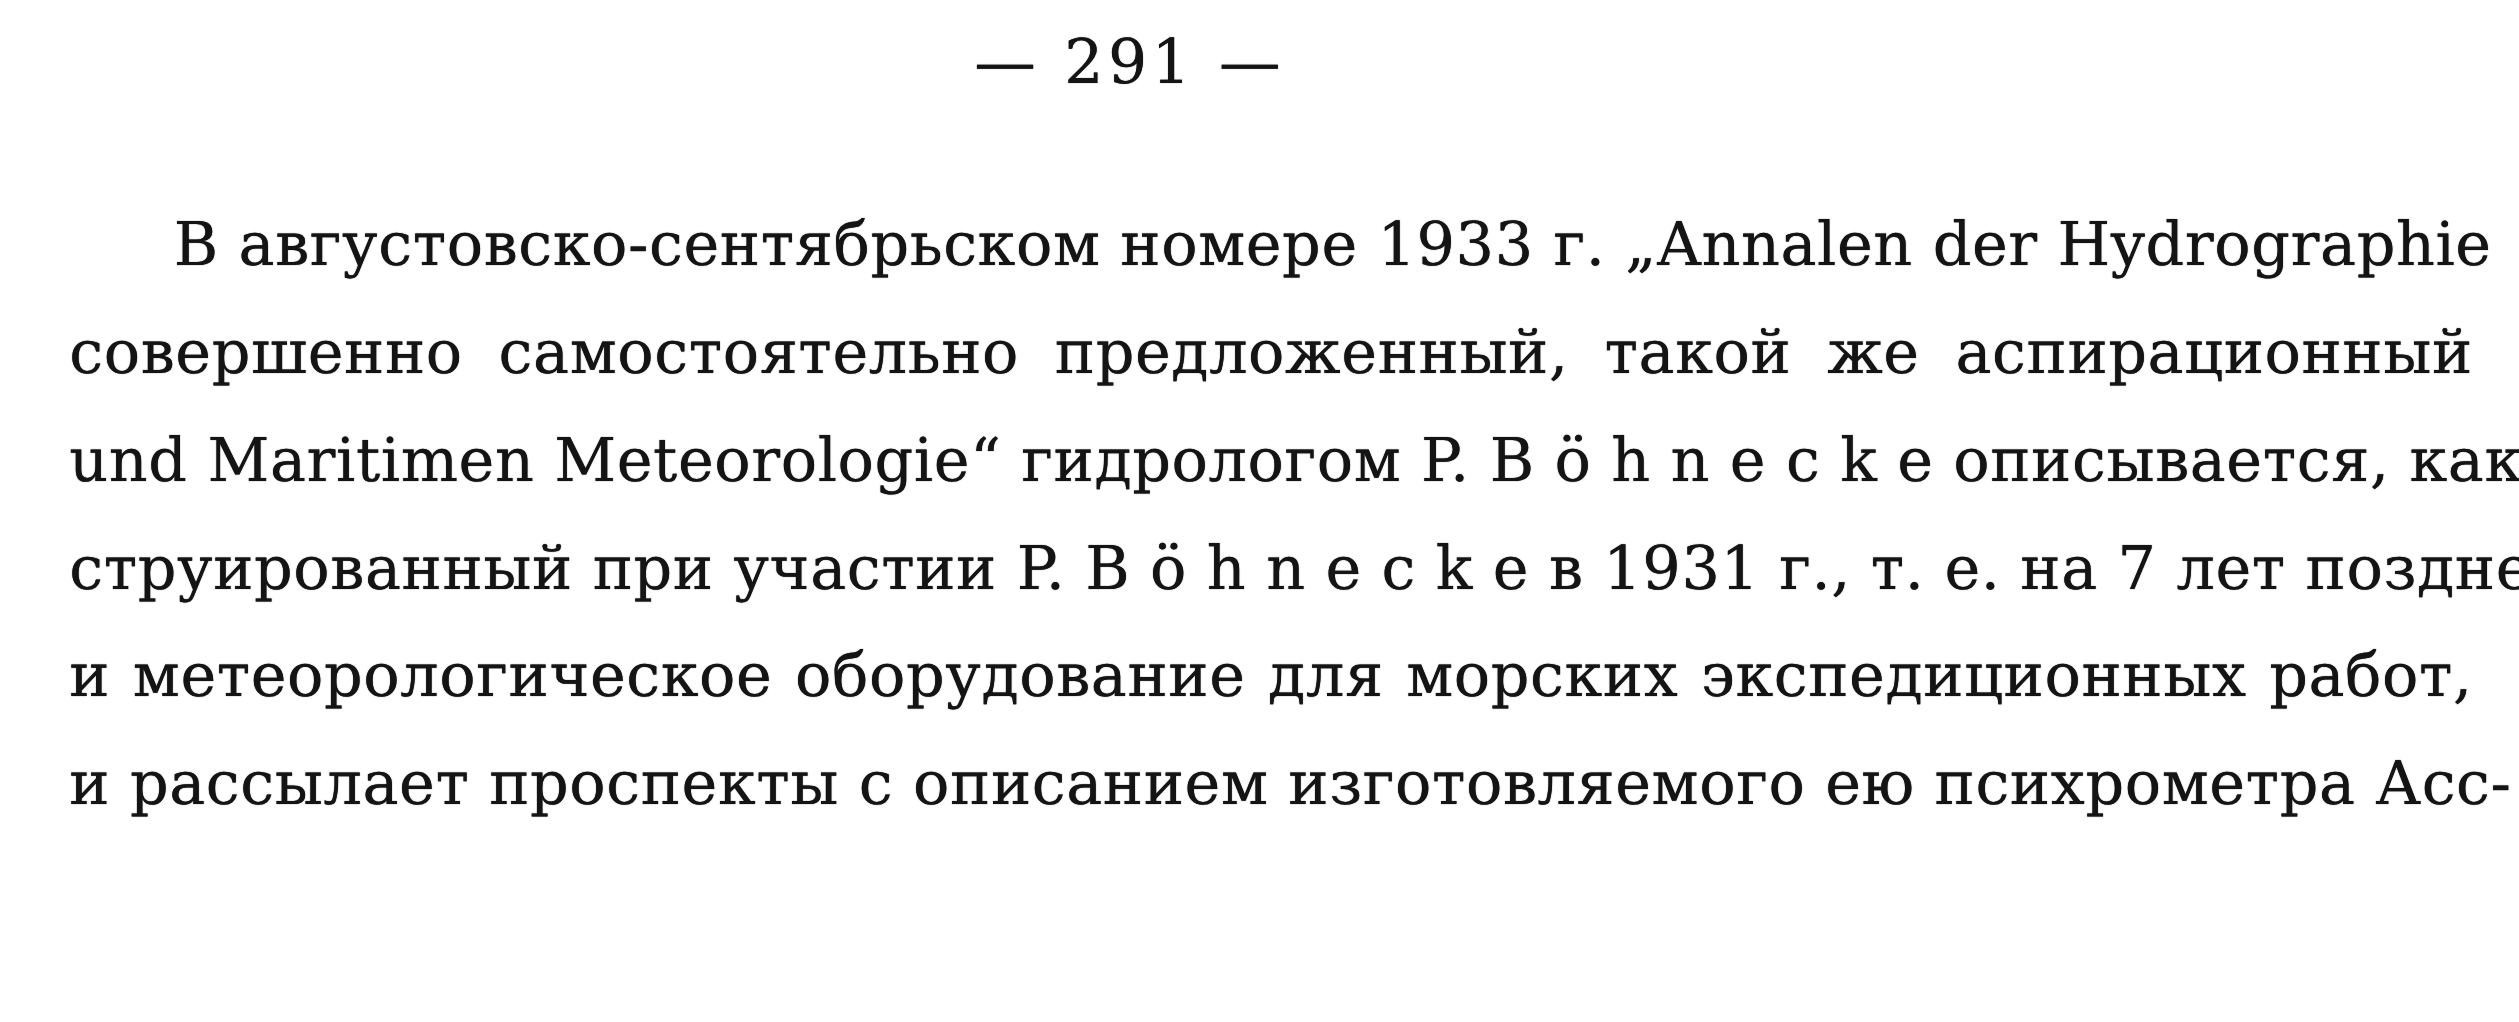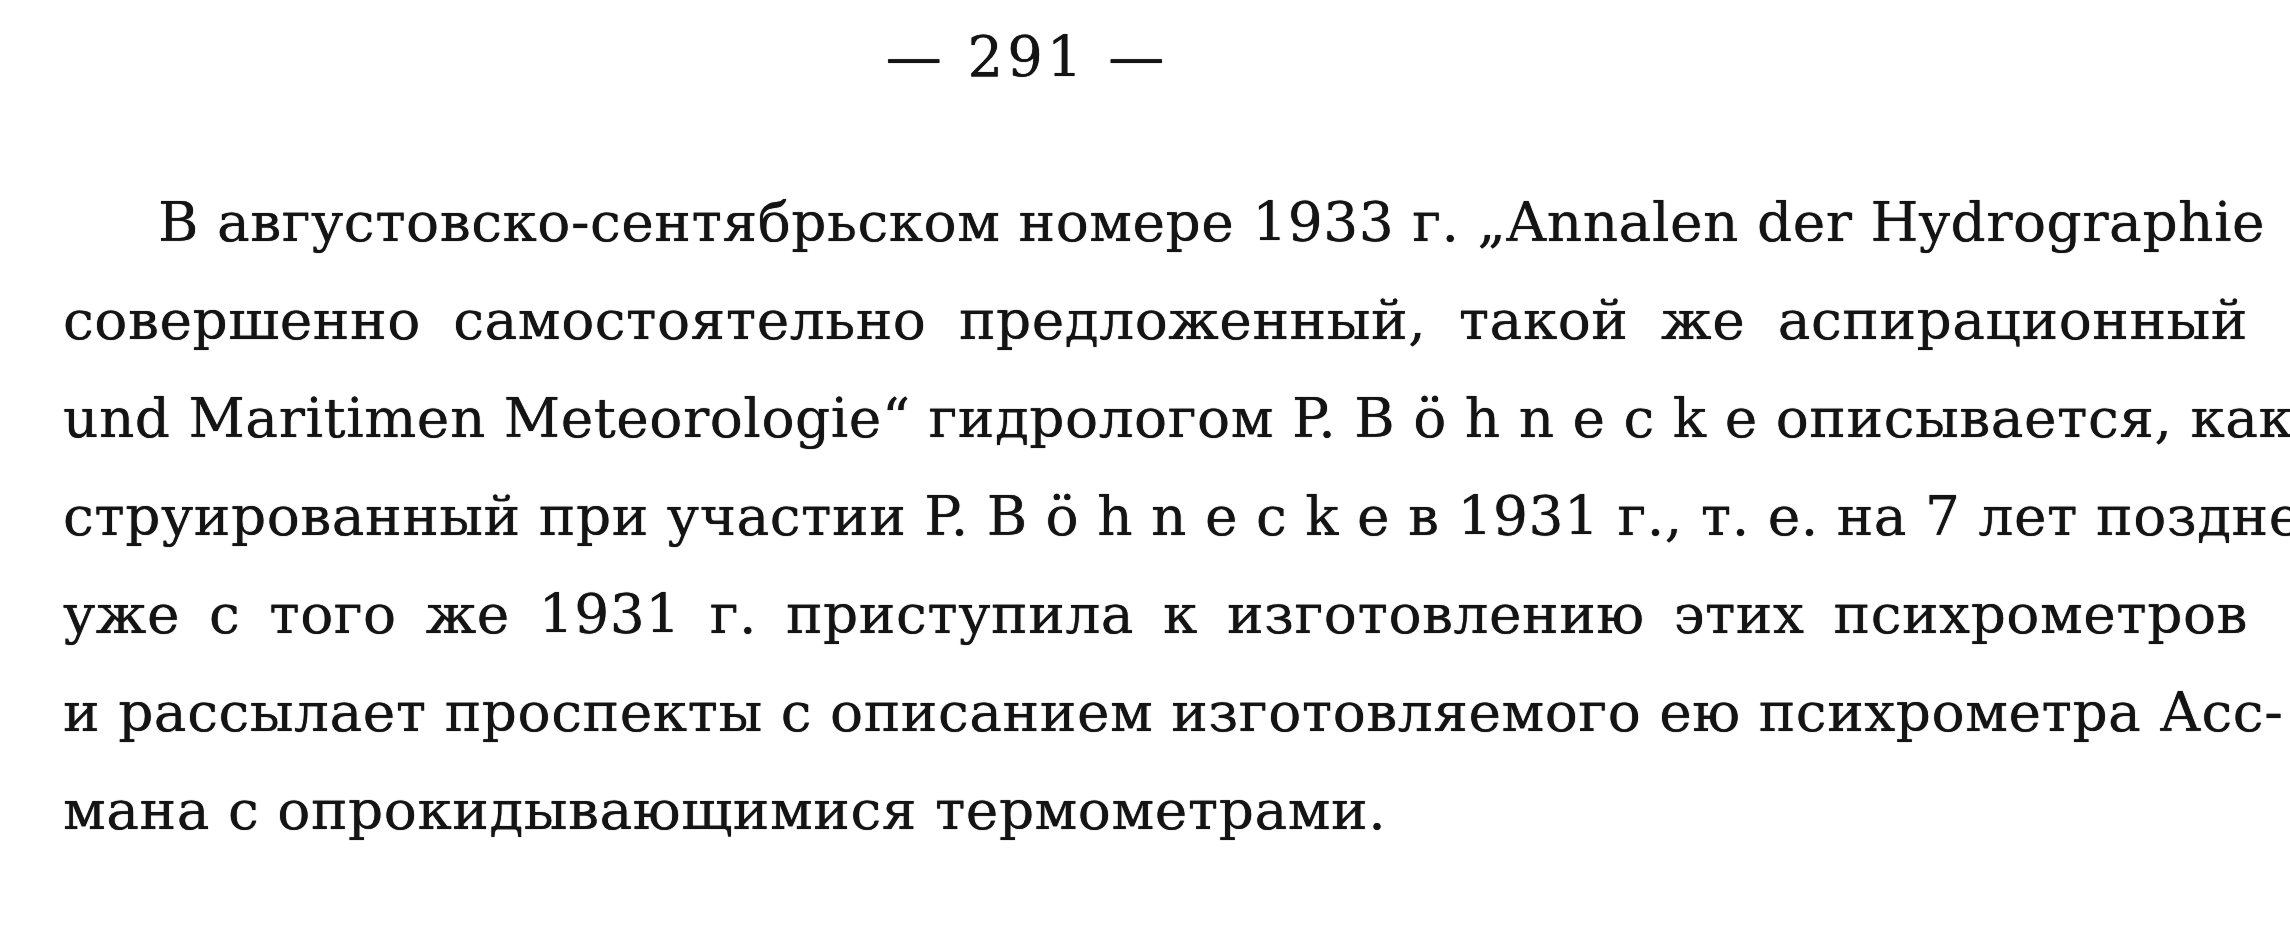--- a/index.html
+++ b/index.html
@@ -65,20 +65,19 @@
   <div class="text-block">
 
     <div>
       <div class="line indent">В августовско-сентябрьском номере 1933 г. „Annalen der Hydrographie</div>
       <div class="line">совершенно самостоятельно предложенный, такой же аспирационный</div>
       <div class="line">und Maritimen Meteorologie“ гидрологом P. B ö h n e c k e описывается, как</div>
       <div class="line">струированный при участии P. B ö h n e c k e в 1931 г., т. е. на 7 лет позднее</div>
     </div>
 
     <div>
-      <div class="line">уже с того же 1931 г. приступила к изготовлению этих психрометров</div>
+      <div class="line">и метеорологическое оборудование для морских экспедиционных работ,</div>
       <div class="line">и рассылает проспекты с описанием изготовляемого ею психрометра Асс-</div>
-      <div class="line para-end">мана с опрокидывающимися термометрами.</div>
     </div>
 
   </div>
 
 </div>
 
 </body></html>

